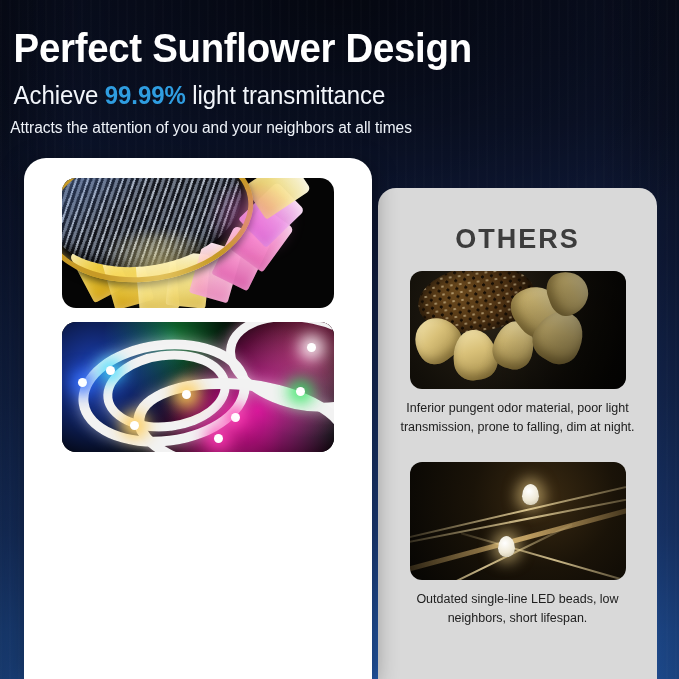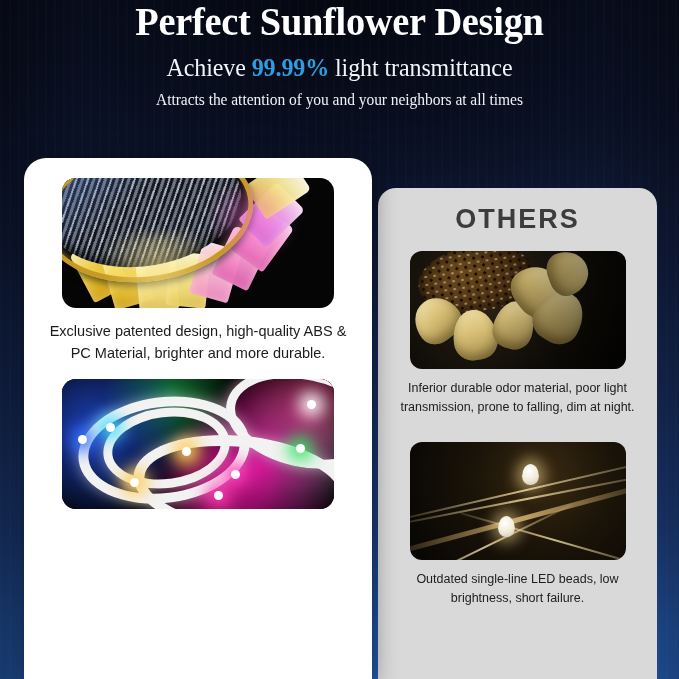--- a/index.html
+++ b/index.html
@@ -46,23 +46,22 @@
       rgba(255,255,255,0.012) 2px,
       rgba(0,0,0,0.0) 2px,
       rgba(0,0,0,0.0) 9px);
     pointer-events: none;
   }
 
   
   #header {
     position: absolute;
     top: 0; left: 0; right: 0;
-    text-align: center;
+    padding-top: 27px;
     z-index: 5;
-    font-family: Liberation Serif, serif;
   }
   #hero-title {
     font-size: 40px;
     font-weight: bold;
     color: #ffffff;
     letter-spacing: -0.3px;
     line-height: 1.08;
     margin: 0;
     transform: scaleX(0.96);
   }
@@ -115,21 +114,21 @@
   .card-title {
     text-align: center;
     color: #141414;
     font-size: 34px;
     font-weight: 600;
     letter-spacing: 3px;
     margin: 0;
   }
   #ours-card .card-title { padding-top: 32px; }
   #others-card .card-title {
-    padding-top: 16px;
+    padding-top: 36px;
     color: #3c3c3c;
     font-size: 27px;
     letter-spacing: 2px;
   }
 
   .media {
     position: relative;
     overflow: hidden;
     border-radius: 12px;
     background: #000;
@@ -348,54 +347,53 @@
       </div>
       <div class="dp" style="left:2%;  top:40%; width:46px; height:44px; transform:rotate(-38deg);"></div>
       <div class="dp" style="left:20%; top:50%; width:44px; height:50px; transform:rotate(-8deg);"></div>
       <div class="dp" style="left:39%; top:42%; width:40px; height:48px; transform:rotate(16deg);"></div>
       <div class="dp" style="left:47%; top:14%; width:52px; height:46px; transform:rotate(52deg);"></div>
       <div class="dp" style="left:58%; top:34%; width:48px; height:52px; transform:rotate(30deg);"></div>
       <div class="dp" style="left:63%; top:2%;  width:44px; height:40px; transform:rotate(70deg);"></div>
       <div class="df-shadow"></div>
     </div>
 
-    <p class="caption others-caption">Inferior durable odor material, poor light transmission, prone to falling, dim at night.</p>
+    <p class="caption others-caption">Inferior pungent odor material, poor light transmission, prone to falling, dim at night.</p>
 
     <div class="media others-media art-led-beads" style="margin-top:24px;">
       <div class="wire thick" style="left:-6%; top:62%; width:120%; transform:rotate(-15deg);"></div>
       <div class="wire" style="left:-6%; top:40%; width:120%; transform:rotate(-13deg);"></div>
       <div class="wire" style="left:-6%; top:48%; width:120%; transform:rotate(-11deg);"></div>
       <div class="wire" style="left:-10%; top:88%; width:90%; transform:rotate(-26deg);"></div>
       <div class="wire" style="left:22%; top:82%; width:90%; transform:rotate(16deg);"></div>
       <div class="bead" style="left:52%; top:19%;"></div>
       <div class="bead" style="left:41%; top:63%;"></div>
     </div>
 
-    <p class="caption others-caption">Outdated single-line LED beads, low brightness, short failure.</p>
+    <p class="caption others-caption">Outdated single-line LED beads, low neighbors, short lifespan.</p>
   </div>
 
   <div id="ours-card">
 
     <div class="media ours-media art-sunflower-light">
       <div class="petal y" style="left:2%;  top:52%; transform:rotate(-28deg);"></div>
       <div class="petal y" style="left:14%; top:58%; transform:rotate(-16deg);"></div>
       <div class="petal ypale" style="left:27%; top:60%; transform:rotate(-5deg);"></div>
       <div class="petal ypale" style="left:40%; top:58%; transform:rotate(6deg);"></div>
       <div class="petal pm" style="left:52%; top:52%; transform:rotate(16deg);"></div>
       <div class="petal p" style="left:63%; top:43%; transform:rotate(26deg);"></div>
       <div class="petal p" style="left:72%; top:30%; transform:rotate(36deg);"></div>
       <div class="petal v" style="left:77%; top:14%; transform:rotate(46deg);"></div>
       <div class="petal ypale" style="left:80%; top:-4%; transform:rotate(56deg);"></div>
       <div class="sf-panel"></div>
       <div class="sf-rim"></div>
       <div class="sf-glow"></div>
       <div class="sf-glow2"></div>
     </div>
 
-    <p class="caption ours-caption">Exclusive patented design, high-quality ABS &amp; PC Material, brighter and more durable.</p>
 
     <div class="media ours-media art-led-strip" style="margin-top:14px;">
       <div class="ls-wash"></div>
       <div class="coil c4"></div>
       <div class="coil c1"></div>
       <div class="coil c2"></div>
       <div class="coil c3"></div>
       <div class="led-dot blue" style="left:6%;  top:43%;"></div>
       <div class="led-dot cyan" style="left:16%; top:34%;"></div>
       <div class="led-dot warm" style="left:44%; top:52%;"></div>

